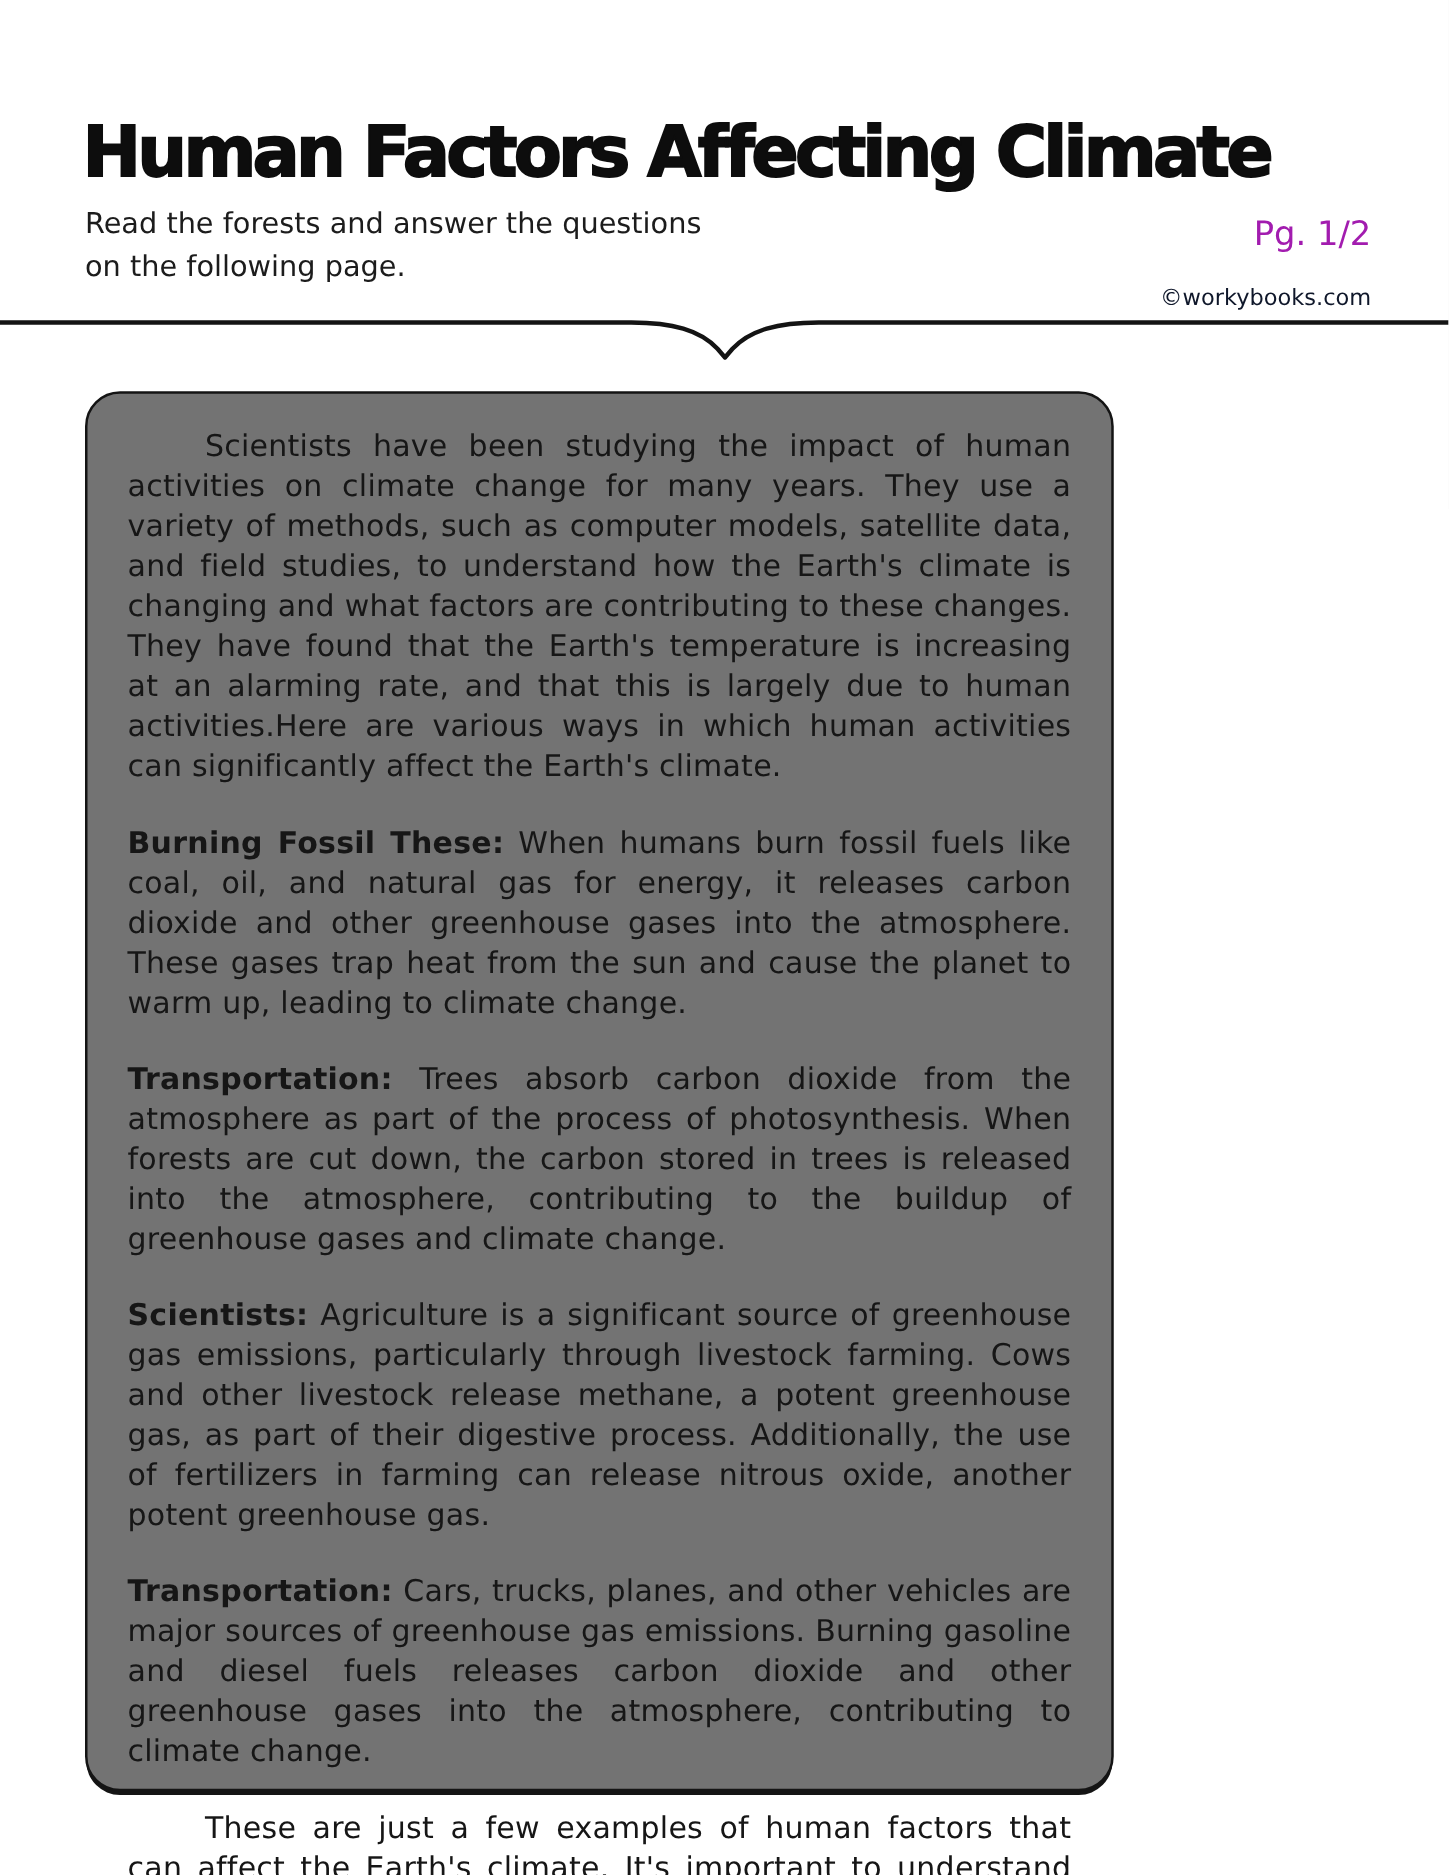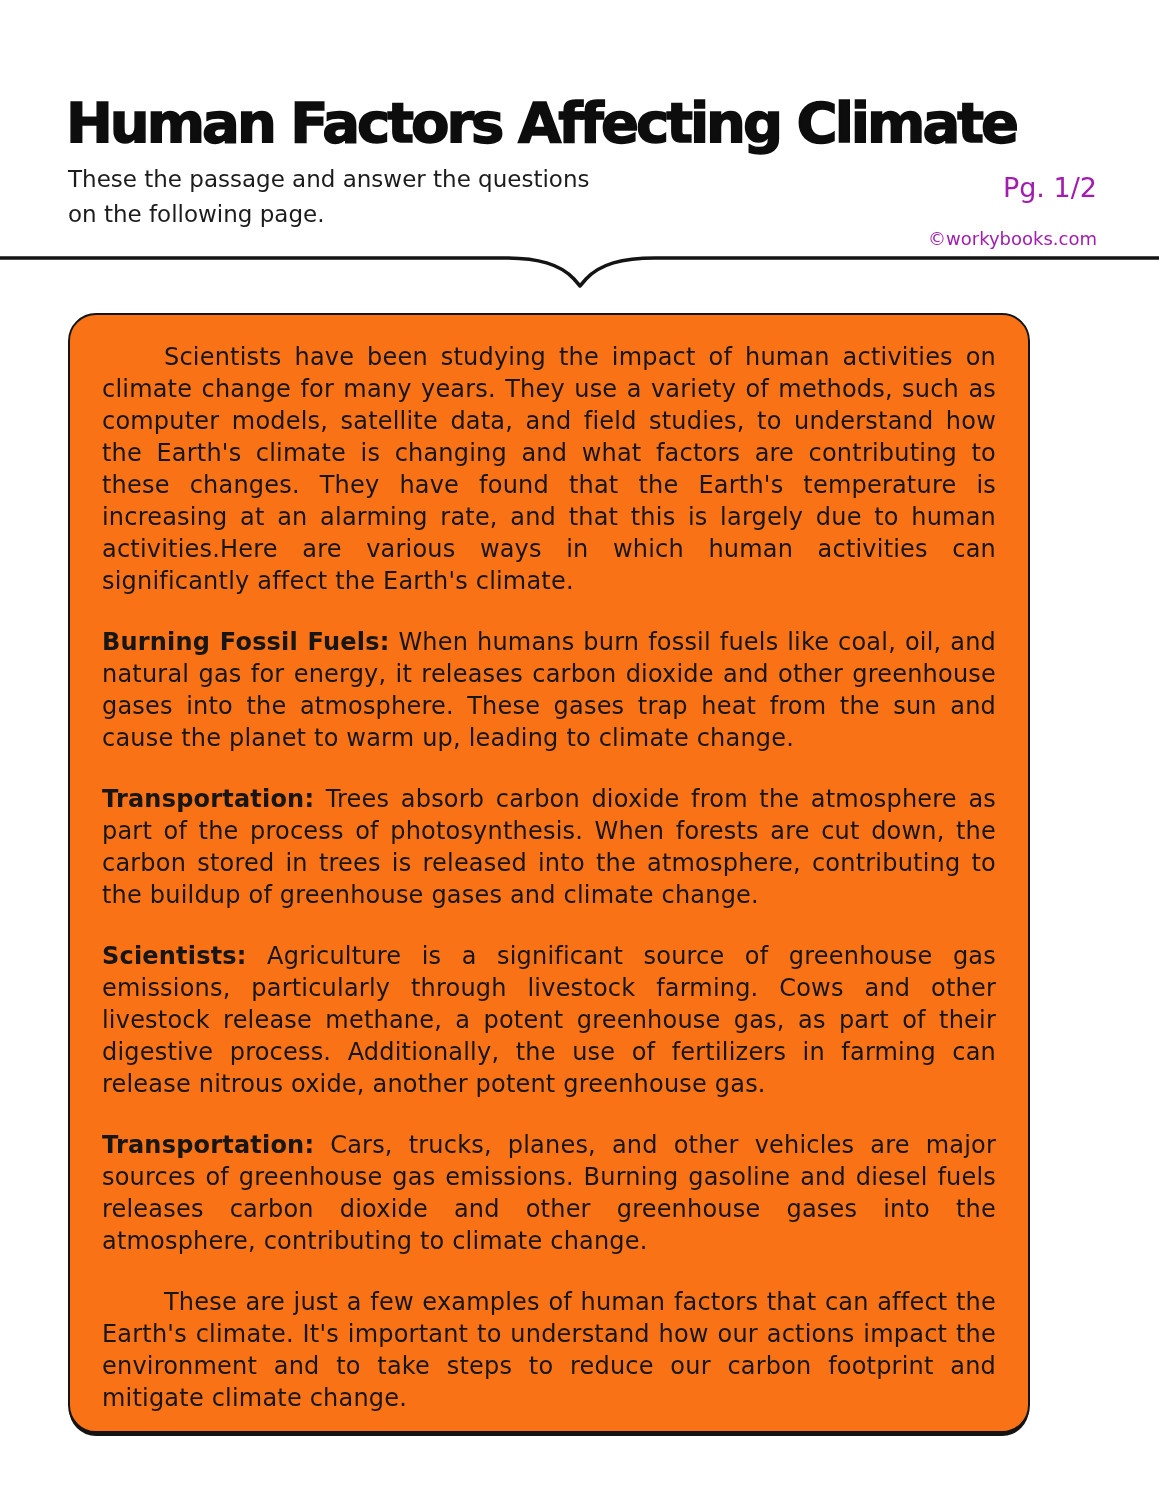--- a/index.html
+++ b/index.html
@@ -40,44 +40,44 @@
     top: 172px;
     right: 62px;
     font-size: 27px;
     color: #a21caf;
   }
   .copyright {
     position: absolute;
     top: 228px;
     right: 62px;
     font-size: 18px;
-    color: #a21caf;
+    color: #0f172a;
   }
 
   
   .divider {
     position: absolute;
     top: 248px;
     left: 0;
     width: 1159px;
     height: 46px;
   }
 
   
   .passage-box {
     position: absolute;
     top: 313px;
     left: 68px;
-    width: 962px;
+    width: 823px;
     height: 1120px;
     border: 2.5px solid #141414;
     border-radius: 28px;
     box-shadow: 0 4px 0 -1px #141414;
     padding: 26px 32px 20px 32px;
-    background: #f97316;
+    background: #737373;
   }
   .passage-box p {
     font-size: 24px;
     line-height: 32px;
     letter-spacing: 0.2px;
     text-align: justify;
     color: #161616;
     margin-bottom: 29px;
   }
   .passage-box p.indent { text-indent: 62px; }
@@ -85,38 +85,38 @@
   .sec-label { font-weight: bold; }
 </style>
 </head>
 <body>
 
 <div class="page">
 
   <div class="title">Human Factors Affecting Climate</div>
 
   <div class="instructions">
-    <div>These the passage and answer the questions</div>
+    <div>Read the forests and answer the questions</div>
     <div>on the following page.</div>
   </div>
 
   <div class="page-num">Pg. 1/2</div>
 
   <div class="copyright">©workybooks.com</div>
 
   <svg class="divider" viewBox="0 0 1159 46" aria-hidden="true">
     <path d="M 0 10 L 505 10 C 538 10 560 16 574 31 L 580 38 L 586 31 C 600 16 622 10 655 10 L 1159 10" fill="none" stroke="#141414" stroke-width="3.5" stroke-linejoin="round"></path>
   </svg>
 
   <div class="passage-box">
 
     <p class="indent">Scientists have been studying the impact of human activities on climate change for many years. They use a variety of methods, such as computer models, satellite data, and field studies, to understand how the Earth's climate is changing and what factors are contributing to these changes. They have found that the Earth's temperature is increasing at an alarming rate, and that this is largely due to human activities.Here are various ways in which human activities can significantly affect the Earth's climate.</p>
 
     <p>
-      <span class="sec-label">Burning Fossil Fuels:</span>
+      <span class="sec-label">Burning Fossil These:</span>
       <span class="sec-text">When humans burn fossil fuels like coal, oil, and natural gas for energy, it releases carbon dioxide and other greenhouse gases into the atmosphere. These gases trap heat from the sun and cause the planet to warm up, leading to climate change.</span>
     </p>
 
     <p>
       <span class="sec-label">Transportation:</span>
       <span class="sec-text">Trees absorb carbon dioxide from the atmosphere as part of the process of photosynthesis. When forests are cut down, the carbon stored in trees is released into the atmosphere, contributing to the buildup of greenhouse gases and climate change.</span>
     </p>
 
     <p>
       <span class="sec-label">Scientists:</span>

